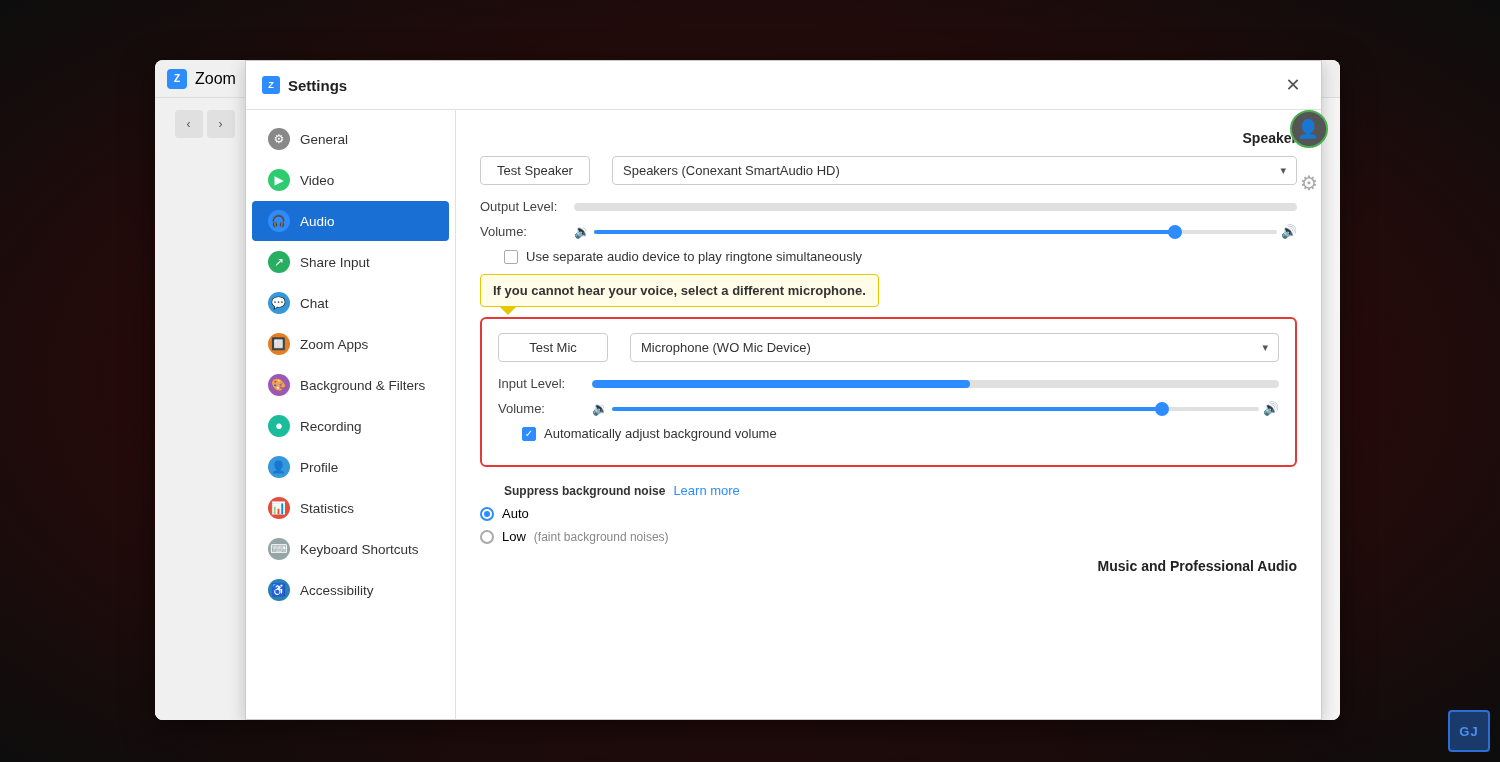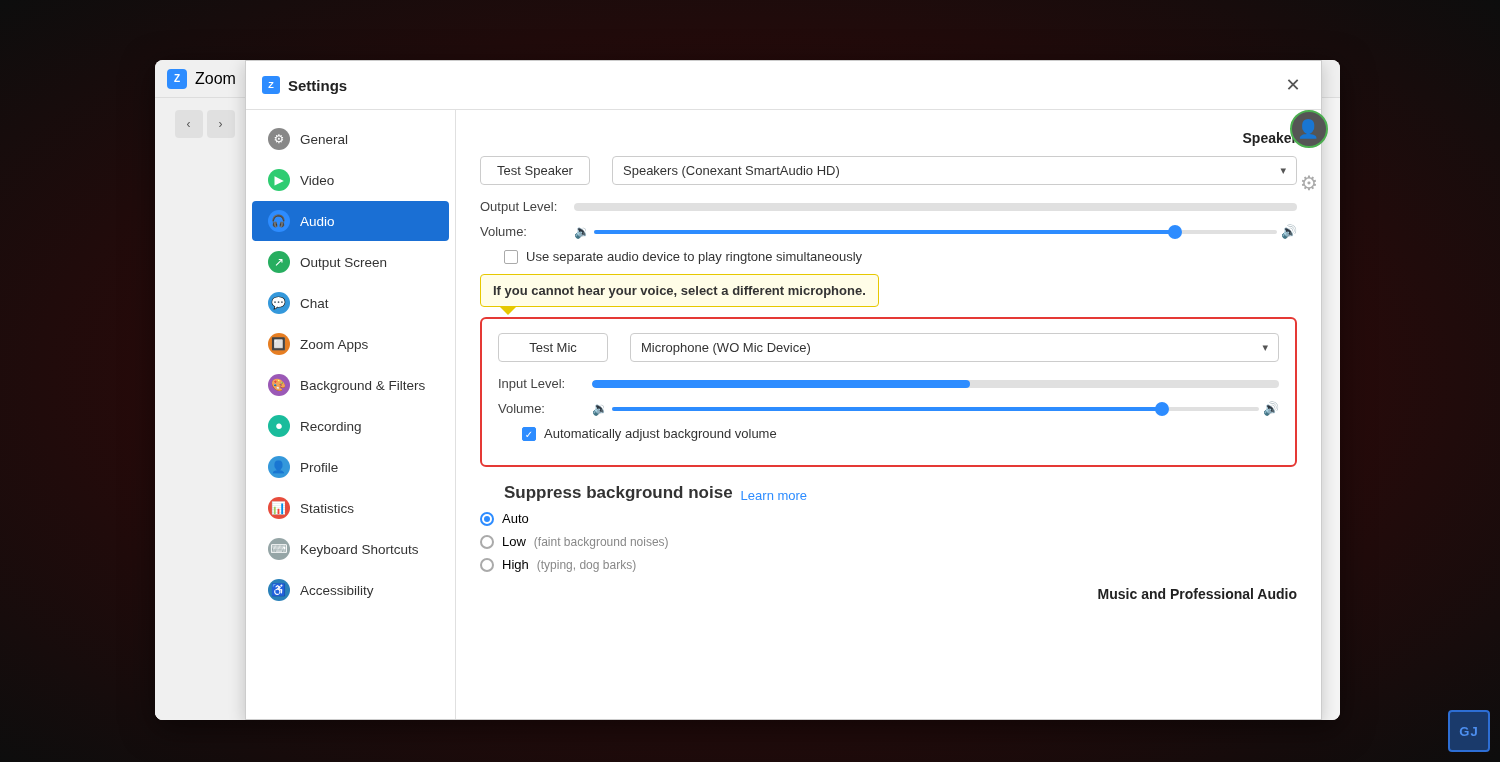--- a/index.html
+++ b/index.html
@@ -314,21 +314,21 @@
       overflow: hidden;
     }
     .progress-fill {
       height: 100%;
       background: #2d8cff;
       border-radius: 4px;
     }
 
     .checkbox-row {
       display: flex;
-      align-items: flex-end;
+      align-items: center;
       gap: 8px;
       margin-bottom: 10px;
       font-size: 13px;
       color: #333;
       padding-left: 24px;
     }
     .checkbox {
       width: 14px;
       height: 14px;
       border: 1px solid #aaa;
@@ -537,21 +537,21 @@
           <div class="sidebar-item">
             <div class="sidebar-icon icon-video">▶</div>
             <span>Video</span>
           </div>
           <div class="sidebar-item active">
             <div class="sidebar-icon icon-audio">🎧</div>
             <span>Audio</span>
           </div>
           <div class="sidebar-item">
             <div class="sidebar-icon icon-share">↗</div>
-            <span>Output Screen</span>
+            <span>Share Input</span>
           </div>
           <div class="sidebar-item">
             <div class="sidebar-icon icon-chat">💬</div>
             <span>Chat</span>
           </div>
           <div class="sidebar-item">
             <div class="sidebar-icon icon-zoom-apps">🔲</div>
             <span>Zoom Apps</span>
           </div>
           <div class="sidebar-item">
@@ -647,38 +647,33 @@
               <span class="vol-icon">🔊</span>
             </div>
 
             <div class="checkbox-row">
               <div class="checked-checkbox">✓</div>
               <span>Automatically adjust background volume</span>
             </div>
           </div>
 
           <div class="checkbox-row" style="margin-bottom: 8px;">
-            <span style="font-weight:600; font-size:17px;">Suppress background noise</span>
+            <span style="font-weight:600; font-size:12px;">Suppress background noise</span>
             <a class="learn-more">Learn more</a>
           </div>
 
           <div class="radio-group">
             <div class="radio-row">
               <div class="radio checked"></div>
               <span>Auto</span>
             </div>
             <div class="radio-row">
               <div class="radio"></div>
               <span>Low</span>
               <span class="radio-sub">(faint background noises)</span>
-            </div>
-            <div class="radio-row">
-              <div class="radio"></div>
-              <span>High</span>
-              <span class="radio-sub">(typing, dog barks)</span>
             </div>
           </div>
 
           <div class="section-label">Music and Professional Audio</div>
 
         </div>
       </div>
     </div>
 
     <div class="right-panel">

